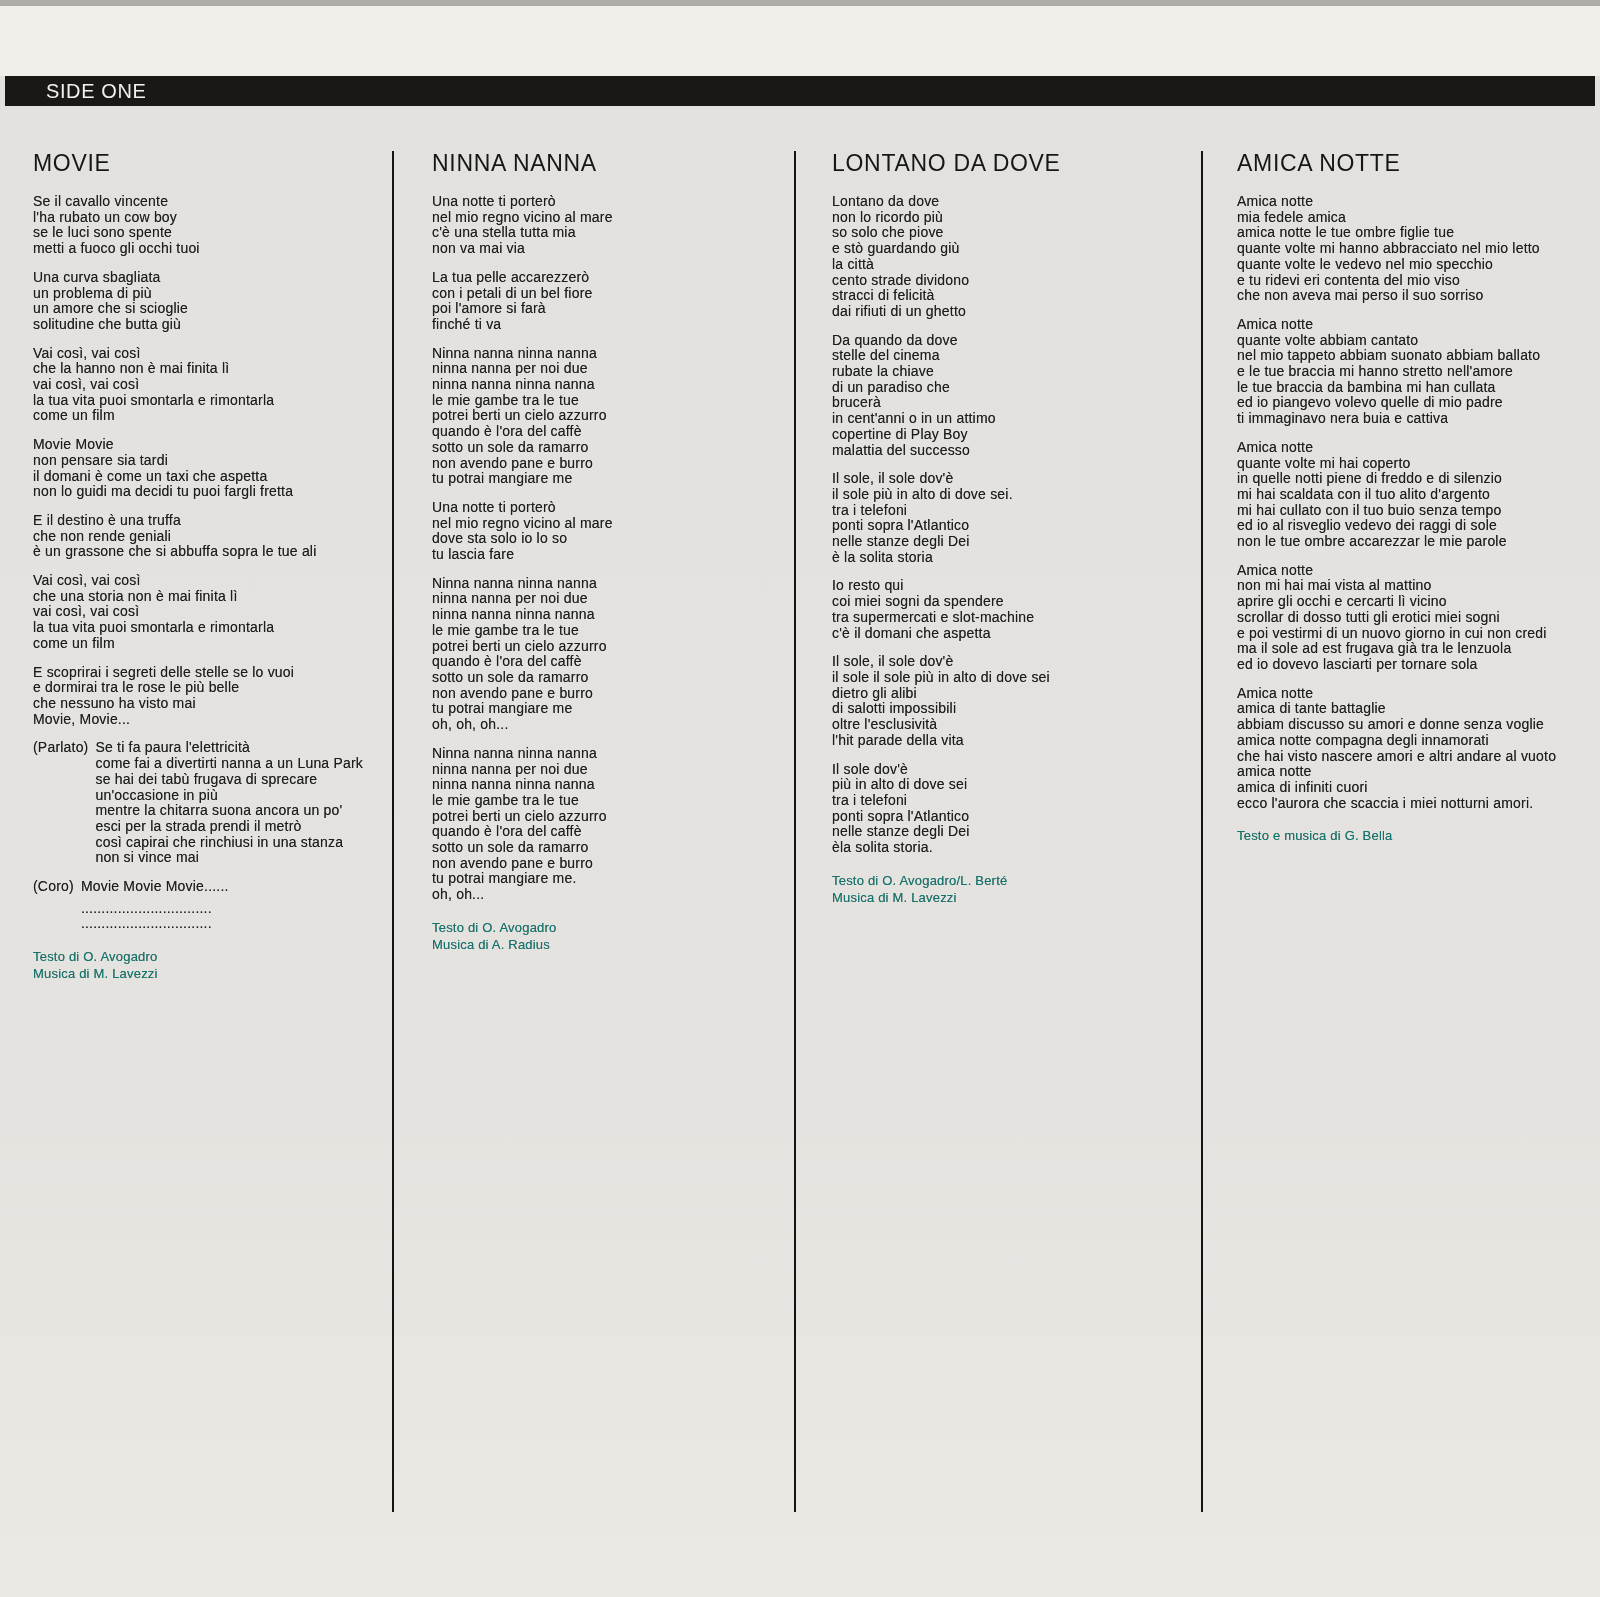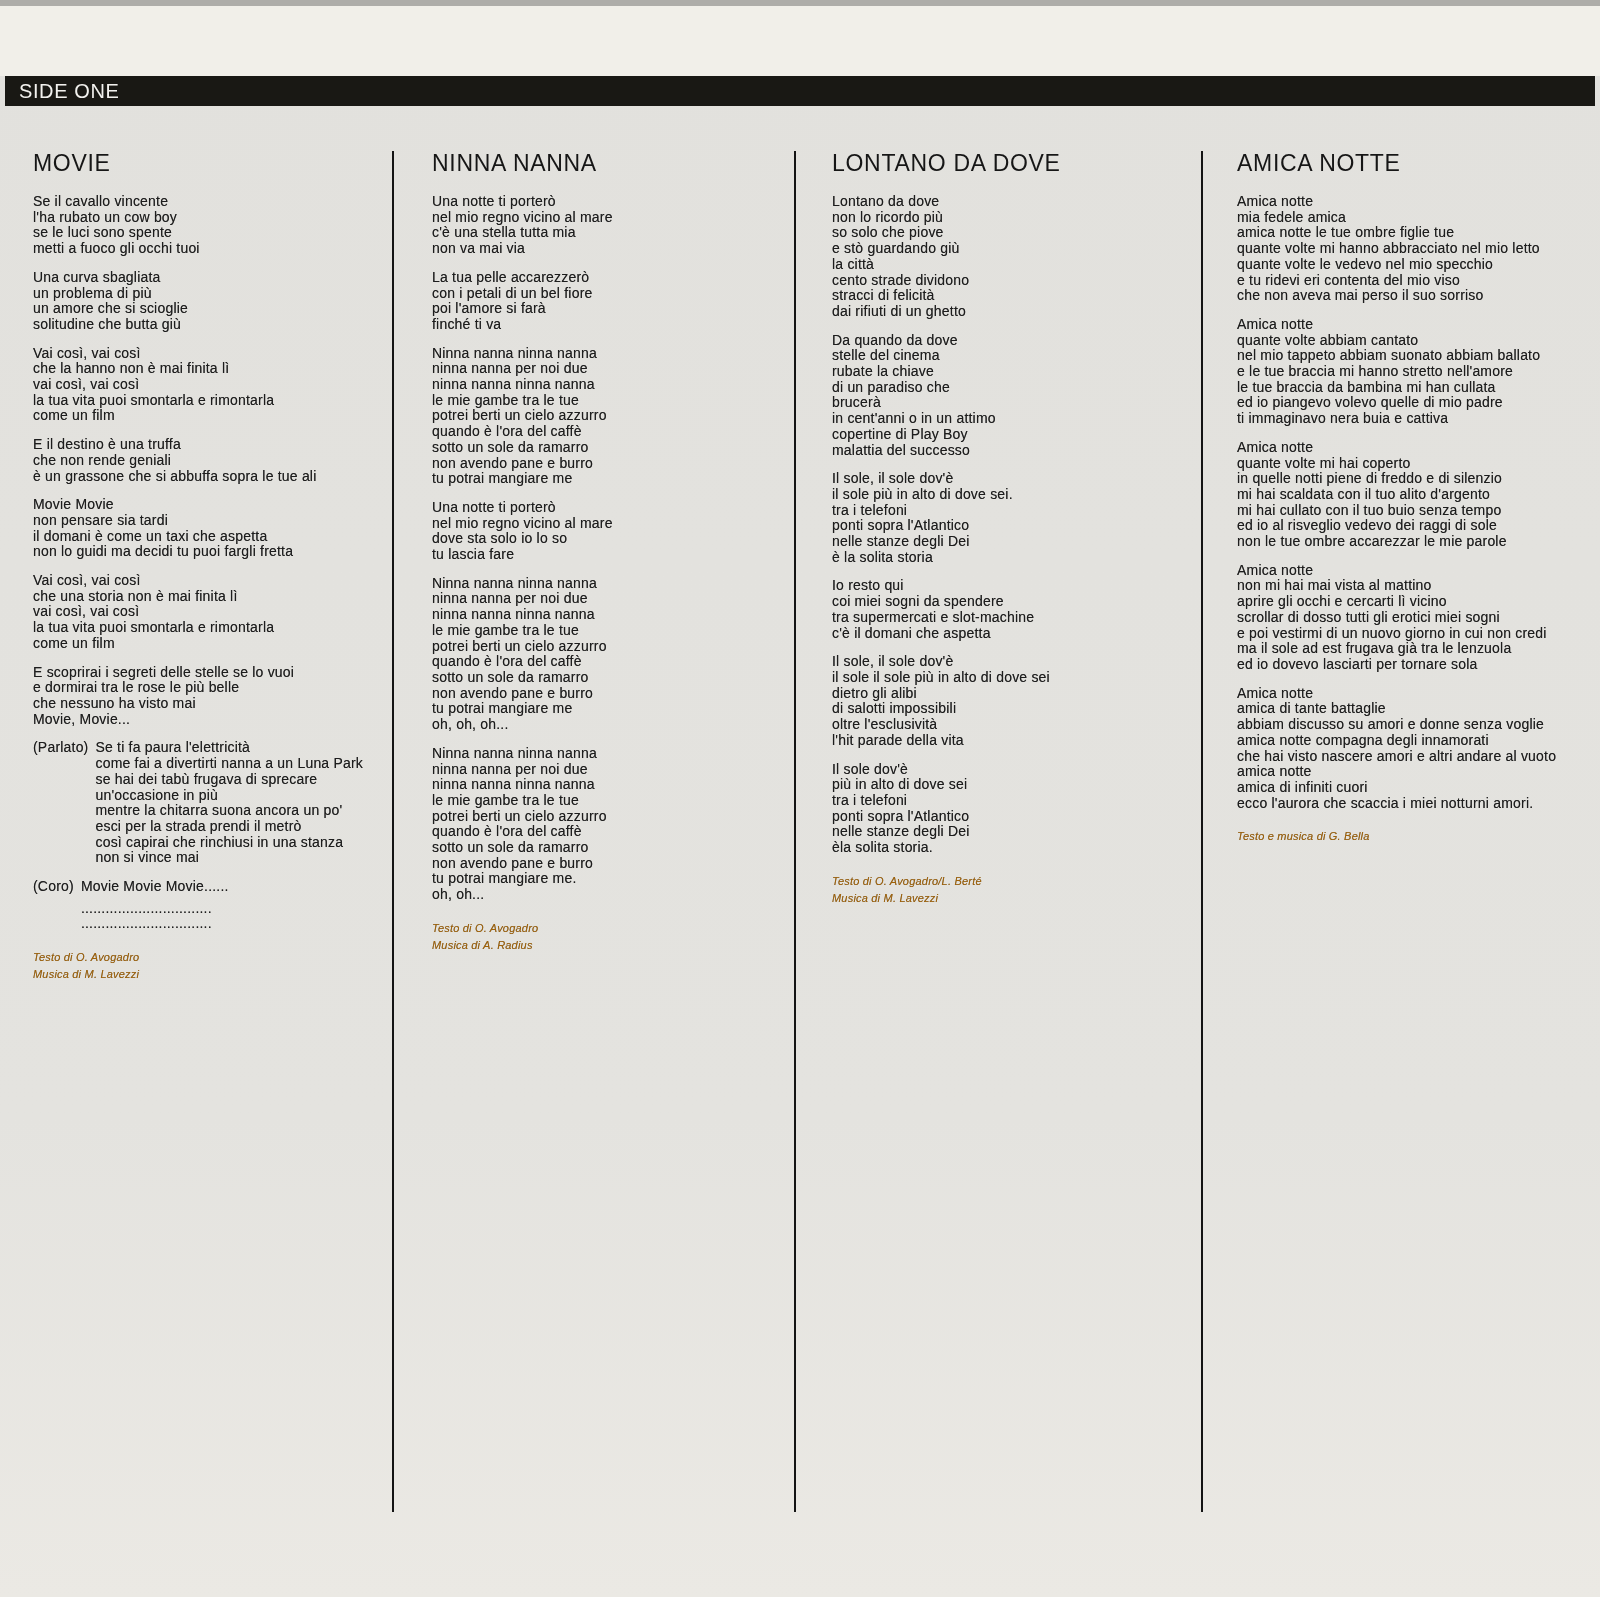--- a/index.html
+++ b/index.html
@@ -7,21 +7,21 @@
     width:1600px;height:1597px;position:relative;overflow:hidden;
     background:linear-gradient(180deg,#e2e1dd 0%,#e4e3df 70%,#ebe9e4 100%);
     font-family:"Liberation Sans","DejaVu Sans",sans-serif;
     color:#1d1d1d;
   }
   .scan-top{position:absolute;top:0;left:0;right:0;height:76px;background:#f1efe9;}
   .scan-top-edge{position:absolute;top:0;left:0;right:0;height:6px;background:#aeada9;}
   .side-bar{
     position:absolute;top:76px;left:5px;right:5px;height:30px;
     background:#191814;color:#f2f1ee;display:flex;align-items:center;
-    padding-left:14px;box-sizing:border-box;
+    padding-left:41px;box-sizing:border-box;
     font-size:20px;letter-spacing:0.6px;
   }
   .divider{position:absolute;top:151px;height:1361px;width:2px;background:#141414;}
   #divider-1{left:392px;}
   #divider-2{left:794px;}
   #divider-3{left:1201px;}
   .col{position:absolute;top:150px;}
   #col-1{left:33px;width:352px;}
   #col-2{left:432px;width:352px;}
   #col-3{left:832px;width:362px;}
@@ -33,22 +33,22 @@
   .line,.stanza-label{
     font-size:14px;line-height:15.7px;letter-spacing:0.2px;
     white-space:pre;color:#1d1d1d;
     text-shadow:0 0 0.5px rgba(20,20,20,0.55);
   }
   .stanza{margin:0 0 13px 0;}
   .stanza.labeled{display:grid;grid-template-columns:auto 1fr;column-gap:7px;}
   .stanza.coro .stanza-lines .line:nth-child(2){margin-top:6px;}
   .credits{margin-top:17px;}
   .credit-line{
-    font-style:italic;font-size:11px;line-height:16.8px;
-    letter-spacing:0.2px;color:#a16207;white-space:pre;
+    font-size:13px;line-height:16.8px;
+    letter-spacing:0.2px;color:#0f766e;white-space:pre;
     text-shadow:0 0 0.4px rgba(20,20,20,0.45);
   }
 </style>
 </head>
 <body>
 
 <div class="scan-top">
   <div class="scan-top-edge"></div>
 </div>
 
@@ -76,29 +76,29 @@
         <div class="line">solitudine che butta giù</div>
       </div>
       <div class="stanza">
         <div class="line">Vai così, vai così</div>
         <div class="line">che la hanno non è mai finita lì</div>
         <div class="line">vai così, vai così</div>
         <div class="line">la tua vita puoi smontarla e rimontarla</div>
         <div class="line">come un film</div>
       </div>
       <div class="stanza">
-        <div class="line">E il destino è una truffa</div>
-        <div class="line">che non rende geniali</div>
-        <div class="line">è un grassone che si abbuffa sopra le tue ali</div>
-      </div>
-      <div class="stanza">
         <div class="line">Movie Movie</div>
         <div class="line">non pensare sia tardi</div>
         <div class="line">il domani è come un taxi che aspetta</div>
         <div class="line">non lo guidi ma decidi tu puoi fargli fretta</div>
+      </div>
+      <div class="stanza">
+        <div class="line">E il destino è una truffa</div>
+        <div class="line">che non rende geniali</div>
+        <div class="line">è un grassone che si abbuffa sopra le tue ali</div>
       </div>
       <div class="stanza">
         <div class="line">Vai così, vai così</div>
         <div class="line">che una storia non è mai finita lì</div>
         <div class="line">vai così, vai così</div>
         <div class="line">la tua vita puoi smontarla e rimontarla</div>
         <div class="line">come un film</div>
       </div>
       <div class="stanza">
         <div class="line">E scoprirai i segreti delle stelle se lo vuoi</div>

